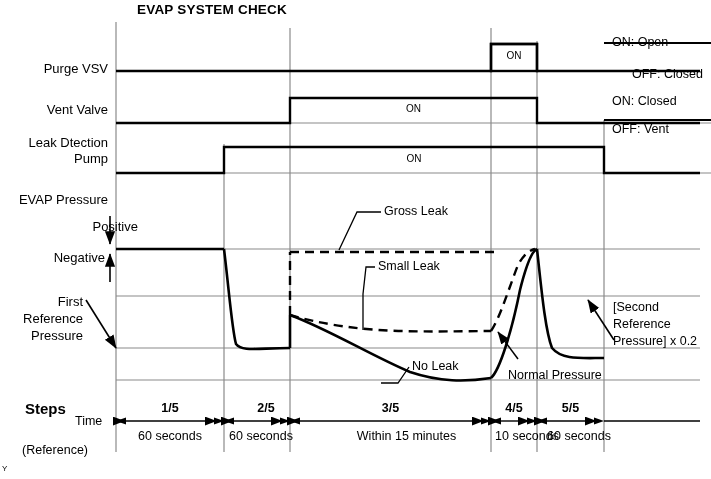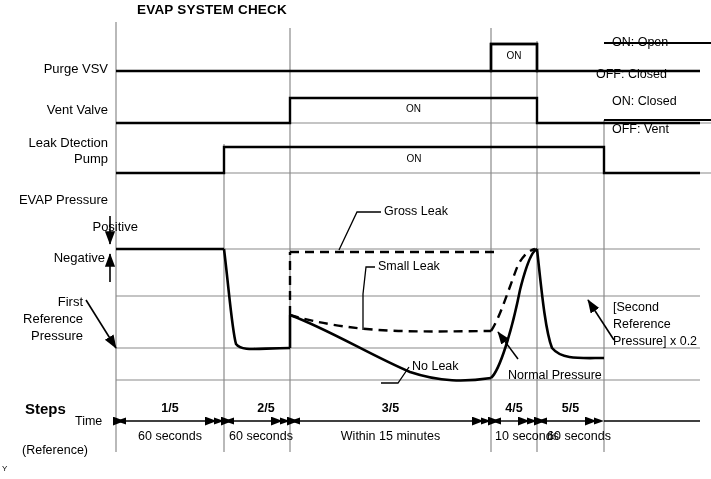--- a/index.html
+++ b/index.html
@@ -126,21 +126,21 @@
   <div class="lbl t-row" style="left:0px;top:151px;width:108px;">Pump</div>
   <div class="lbl t-row" style="left:0px;top:192px;width:108px;">EVAP Pressure</div>
   <div class="lbl t-row" style="left:0px;top:219px;width:97px;padding-left:41px;">Positive</div>
   <div class="lbl t-row" style="left:0px;top:250px;width:97px;padding-left:8px;">Negative</div>
 
   <div class="lbl t-row" style="left:0px;top:294px;width:83px;">First</div>
   <div class="lbl t-row" style="left:0px;top:311px;width:83px;">Reference</div>
   <div class="lbl t-row" style="left:0px;top:328px;width:83px;">Pressure</div>
 
   <div class="lbl t-leg" style="left:612px;top:35px;">ON: Open</div>
-  <div class="lbl t-leg" style="left:596px;top:67px;">OFF: Closed</div>
+  <div class="lbl t-leg" style="left:632px;top:67px;">OFF: Closed</div>
   <div class="lbl t-leg" style="left:612px;top:94px;">ON: Closed</div>
   <div class="lbl t-leg" style="left:612px;top:122px;">OFF: Vent</div>
 
   <div class="lbl t-on" style="left:491px;top:50px;width:46px;text-align:center;">ON</div>
   <div class="lbl t-on" style="left:290px;top:103px;width:247px;text-align:center;">ON</div>
   <div class="lbl t-on" style="left:224px;top:153px;width:380px;text-align:center;">ON</div>
 
   <div class="lbl t-ann" style="left:384px;top:204px;">Gross Leak</div>
   <div class="lbl t-ann" style="left:378px;top:259px;">Small Leak</div>
   <div class="lbl t-ann" style="left:412px;top:359px;">No Leak</div>
@@ -154,19 +154,19 @@
   <div class="lbl t-time" style="left:22px;top:443px;">(Reference)</div>
 
   <div class="lbl t-step" style="left:116px;top:401px;width:108px;">1/5</div>
   <div class="lbl t-step" style="left:224px;top:401px;width:84px;">2/5</div>
   <div class="lbl t-step" style="left:290px;top:401px;width:201px;">3/5</div>
   <div class="lbl t-step" style="left:491px;top:401px;width:46px;">4/5</div>
   <div class="lbl t-step" style="left:537px;top:401px;width:67px;">5/5</div>
 
   <div class="lbl t-time" style="left:116px;top:429px;width:108px;text-align:center;">60 seconds</div>
   <div class="lbl t-time" style="left:229px;top:429px;width:56px;">60 seconds</div>
-  <div class="lbl t-time" style="left:290px;top:429px;width:201px;text-align:center;">Within 15 minutes</div>
+  <div class="lbl t-time" style="left:290px;top:429px;width:201px;text-align:center;padding-left:16px;">Within 15 minutes</div>
   <div class="lbl t-time" style="left:495px;top:429px;width:44px;">10 seconds</div>
   <div class="lbl t-time" style="left:547px;top:429px;width:58px;">60 seconds</div>
 
   <div class="lbl t-tiny" style="left:2px;top:464px;">Y</div>
 
 </div>
 
 </body></html>

